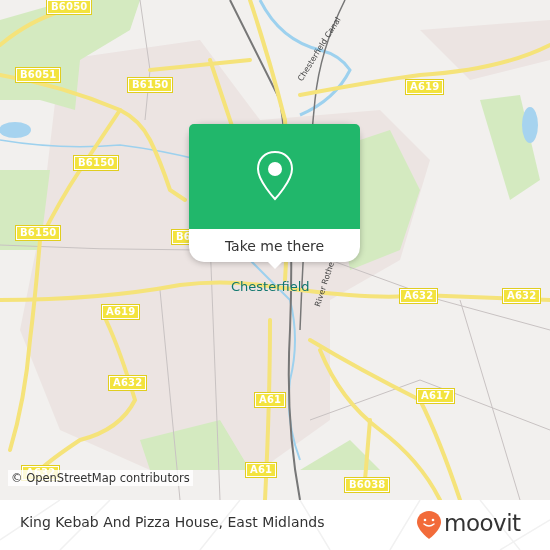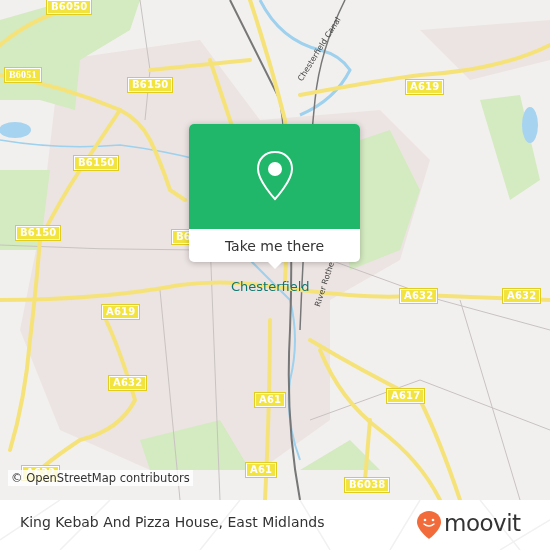--- a/index.html
+++ b/index.html
@@ -2,21 +2,21 @@
 <html><head>
 <meta charset="utf-8">
 <style>
   html, body { margin:0; padding:0; }
   body { width:550px; height:550px; overflow:hidden; background:#fff; font-family:"Liberation Sans", sans-serif; position:relative; }
   #map { position:absolute; left:0; top:0; width:550px; height:500px; overflow:hidden; background:#f2f0ee; }
   #map svg.base { position:absolute; left:0; top:0; }
   .road-label { position:absolute; background:#f3e33e; border:1.5px solid #fff; outline:1px solid #e0cd20; color:#fff; font-weight:bold; font-size:10px; line-height:12px; padding:0 3px; font-family:"DejaVu Sans", sans-serif; letter-spacing:0.2px; white-space:nowrap; }
   .place-label { position:absolute; color:#0f766e; font-size:13px; font-family:"DejaVu Sans", sans-serif; }
   .water-label { position:absolute; color:#444; font-size:8px; font-family:"DejaVu Sans", sans-serif; white-space:nowrap; }
-  #popup { position:absolute; left:189px; top:124px; width:171px; height:138px; border-radius:5px; box-shadow:0 1px 6px rgba(0,0,0,0.25); background:#fff; }
+  #popup { position:absolute; left:189px; top:124px; width:171px; height:138px; border-radius:15px; box-shadow:0 1px 6px rgba(0,0,0,0.25); background:#fff; }
   #popup .top { height:105px; background:#21b76b; border-radius:5px 5px 0 0; display:flex; align-items:center; justify-content:center; }
   #popup .bottom { height:33px; display:flex; align-items:center; justify-content:center; color:#333; font-size:14px; font-family:"DejaVu Sans", sans-serif; cursor:pointer; }
   #popup .tail { position:absolute; left:78px; bottom:-7px; width:0; height:0; border-left:8px solid transparent; border-right:8px solid transparent; border-top:8px solid #fff; }
   #attribution { position:absolute; left:8px; top:470px; background:rgba(255,255,255,0.8); color:#333; font-size:11.5px; font-family:"DejaVu Sans", sans-serif; padding:1px 3px; }
   #footer { position:absolute; left:0; top:500px; width:550px; height:58px; background:#fff; overflow:hidden; }
   #footer svg.deco { position:absolute; left:0; top:0; }
   #place-name { position:absolute; left:20px; top:14px; font-size:14px; color:#333; font-family:"DejaVu Sans", sans-serif; }
   #moovit { position:absolute; left:416px; top:10px; display:flex; }
   #moovit-text { font-family:"DejaVu Sans", sans-serif; font-size:23px; color:#333; letter-spacing:-0.5px; margin-left:2px; }
 </style>
@@ -60,35 +60,35 @@
       <path d="M210 60 Q240 150 260 210 L275 260"></path>
       <path d="M106 320 Q120 350 135 400 Q120 430 80 440 Q50 460 40 470"></path>
       <path d="M270 320 Q270 400 265 500"></path>
       <path d="M310 340 Q360 370 420 400 Q440 440 460 500"></path>
       <path d="M320 350 Q340 400 380 430 Q420 460 440 500"></path>
       <path d="M370 420 L365 480"></path>
     </g>
   </svg>
 
   <div class="road-label" style="left:47px;top:0px;">B6050</div>
-  <div class="road-label" style="left:5px;top:68px;font-family:Liberation Serif, serif;">B6051</div>
+  <div class="road-label" style="left:16px;top:68px;">B6051</div>
   <div class="road-label" style="left:128px;top:78px;">B6150</div>
   <div class="road-label" style="left:74px;top:156px;">B6150</div>
   <div class="road-label" style="left:16px;top:226px;">B6150</div>
 
   <div class="road-label" style="left:172px;top:190px;margin-top:40px;">B6</div>
   <div class="road-label" style="left:406px;top:80px;">A619</div>
   <div class="road-label" style="left:102px;top:305px;">A619</div>
   <div class="road-label" style="left:400px;top:289px;">A632</div>
   <div class="road-label" style="left:503px;top:289px;">A632</div>
   <div class="road-label" style="left:109px;top:376px;">A632</div>
   <div class="road-label" style="left:22px;top:466px;">A632</div>
   <div class="road-label" style="left:255px;top:393px;">A61</div>
   <div class="road-label" style="left:246px;top:463px;">A61</div>
-  <div class="road-label" style="left:387px;top:389px;">A617</div>
+  <div class="road-label" style="left:417px;top:389px;">A617</div>
   <div class="road-label" style="left:345px;top:478px;">B6038</div>
 
   <div class="place-label" style="left:231px;top:279px;">Chesterfield</div>
   <div class="water-label" style="left:296px;top:78px;transform:rotate(-58deg);transform-origin:left top;">Chesterfield Canal</div>
   <div class="water-label" style="left:313px;top:305px;transform:rotate(-72deg);transform-origin:left top;">River Rother</div>
 
   <div id="popup">
     <div class="top">
       <svg width="40" height="55" viewBox="0 0 40 55">
         <path d="M20 3 C10 3 3 10 3 20 C3 32 20 50 20 50 C20 50 37 32 37 20 C37 10 30 3 20 3 Z" fill="none" stroke="#fff" stroke-width="2"></path>

